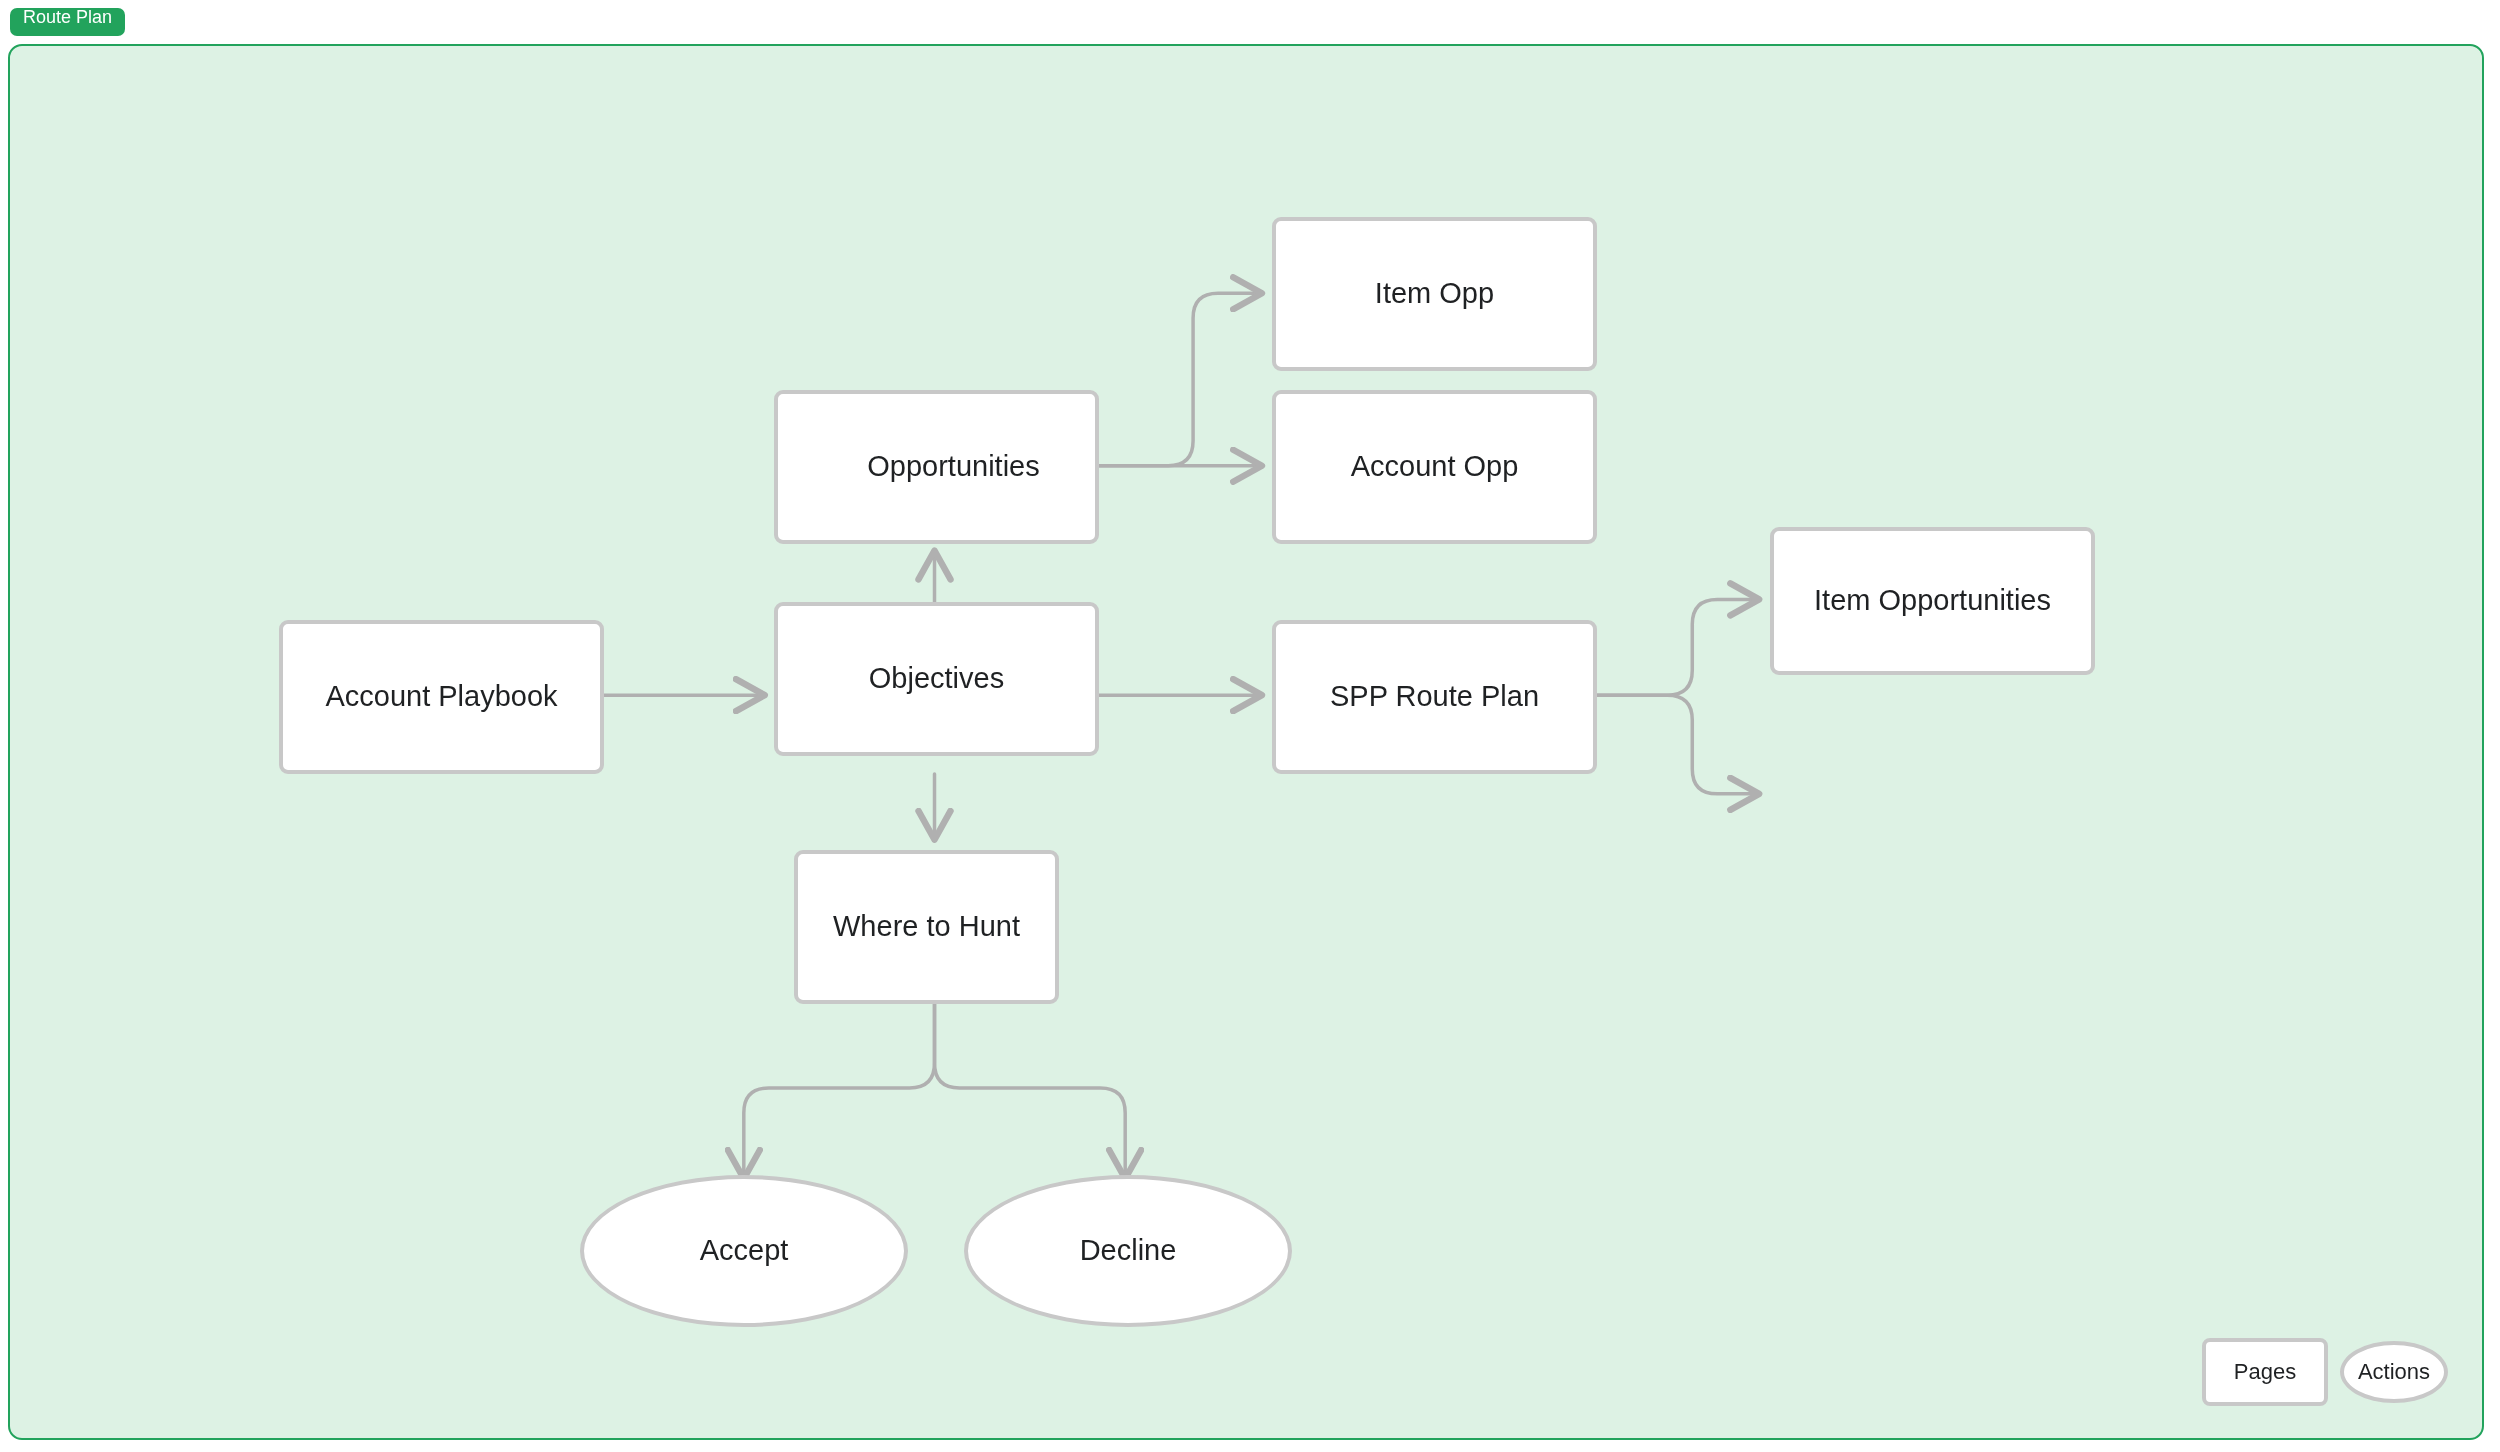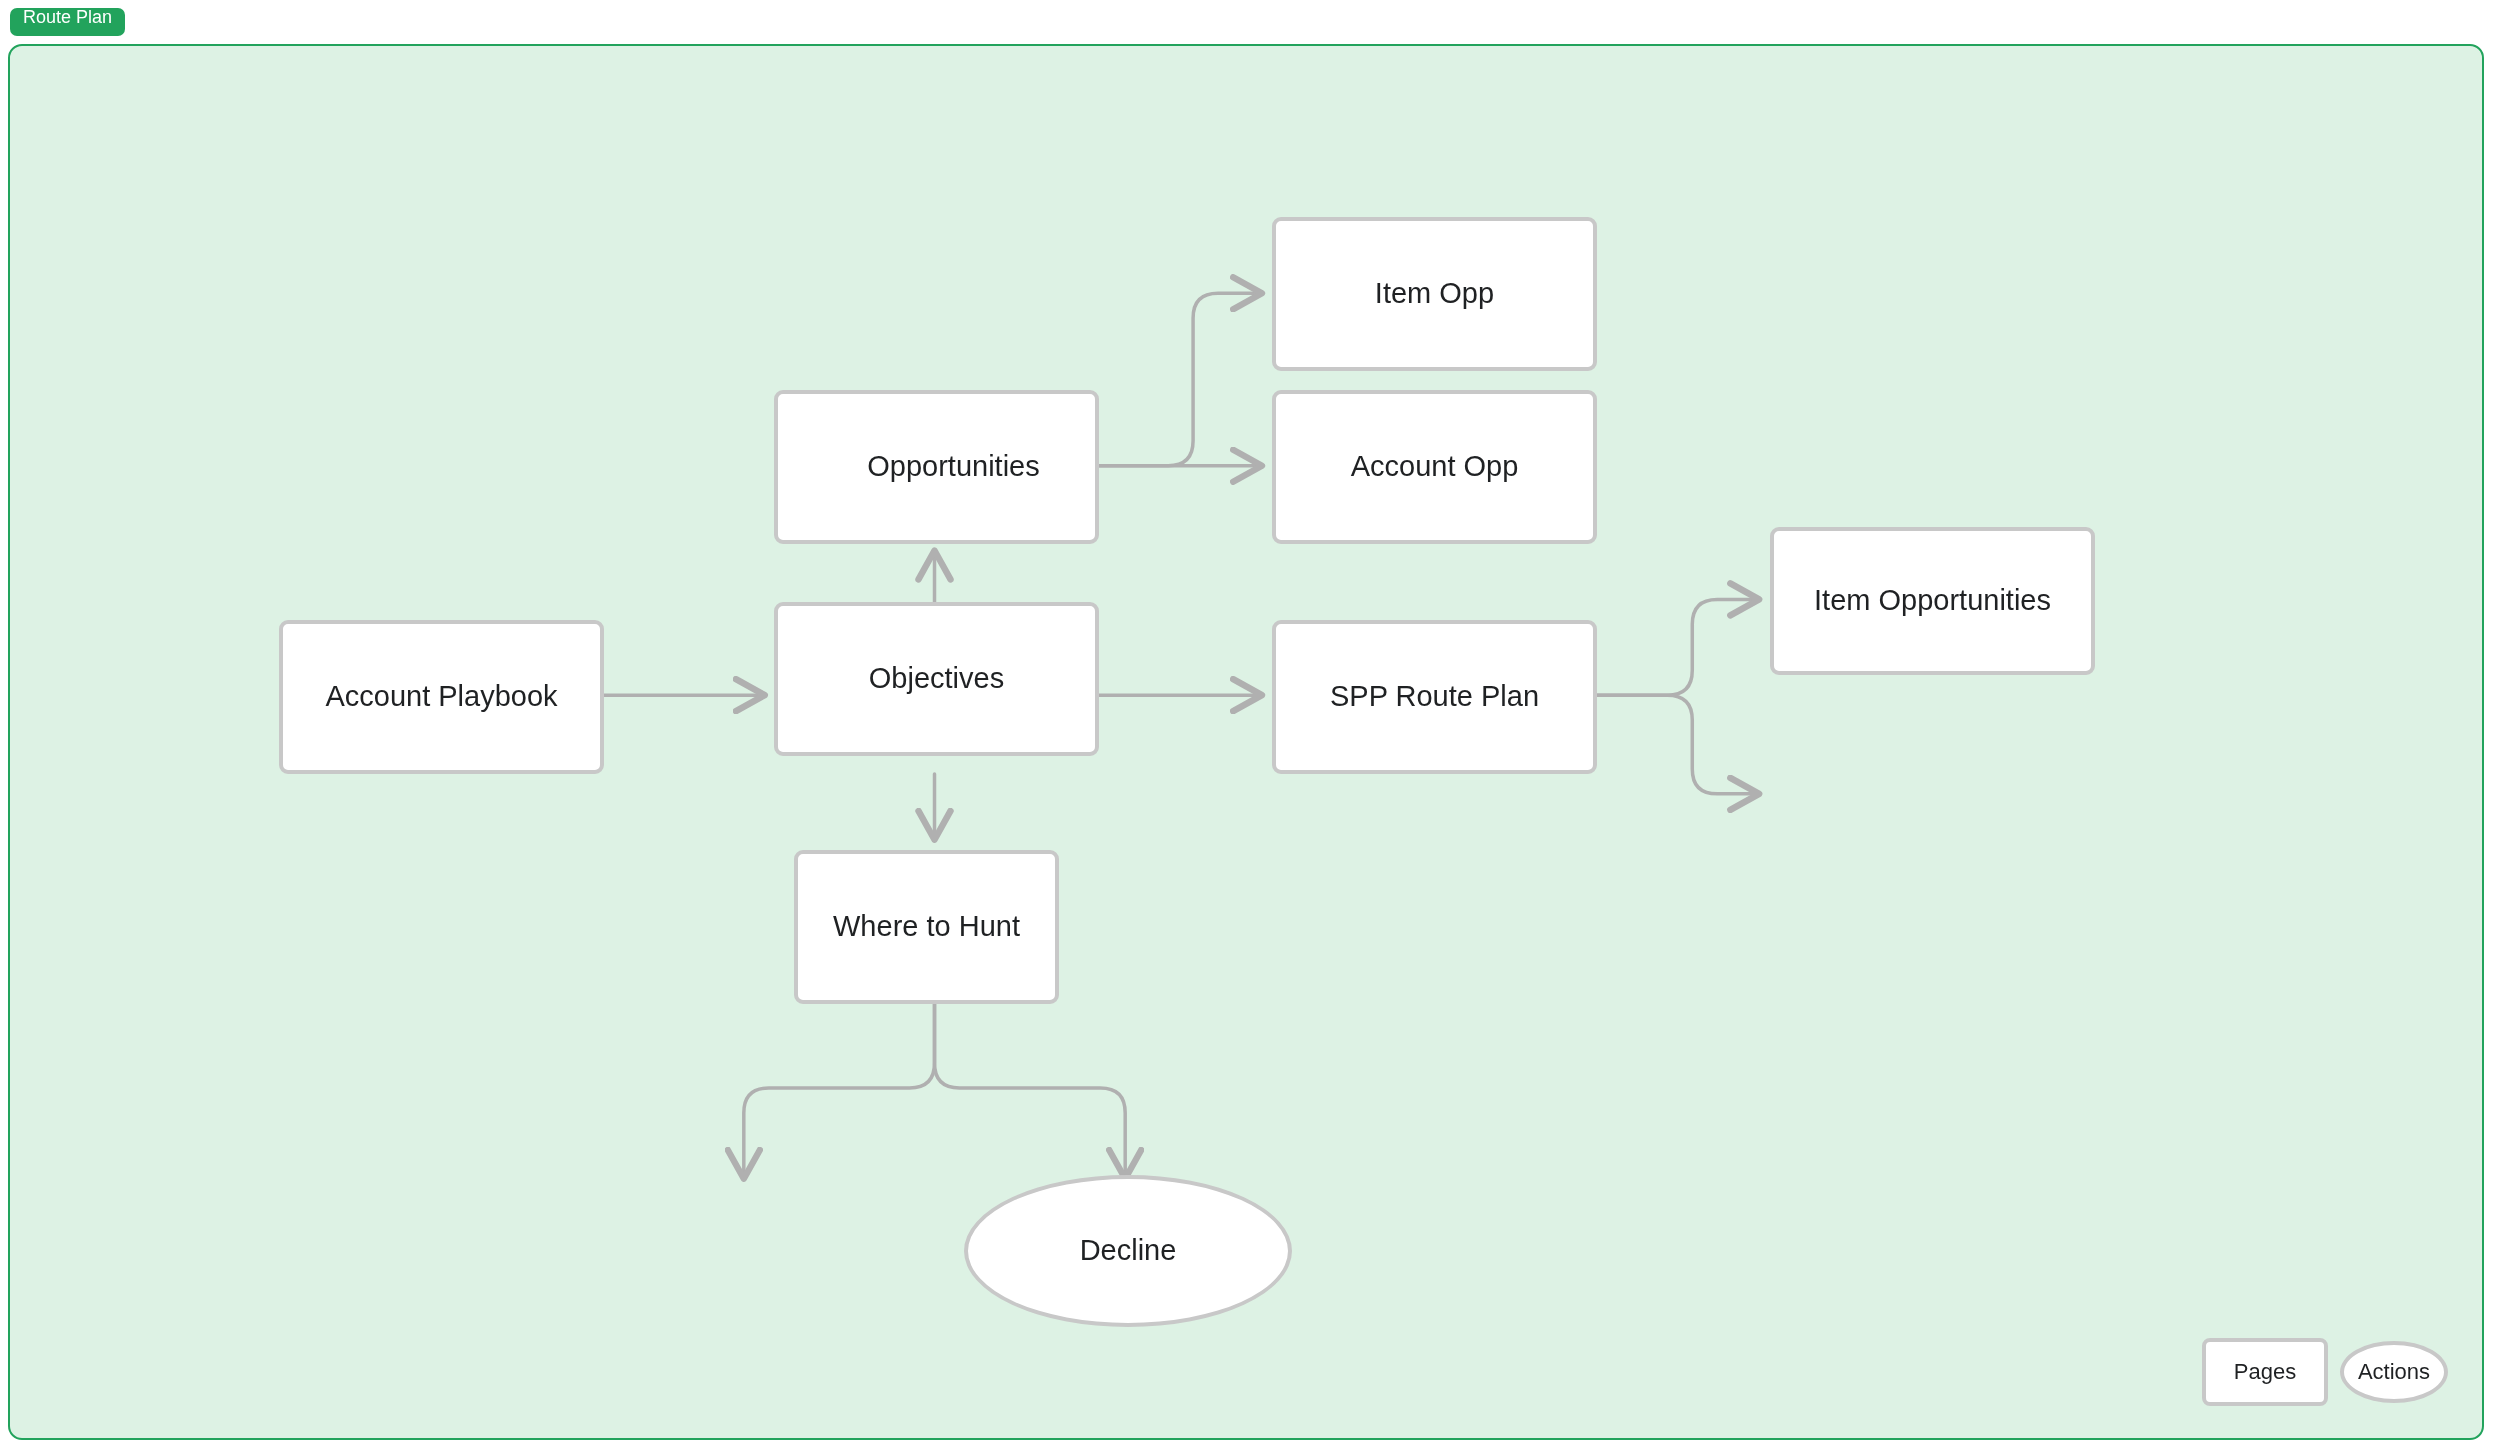--- a/index.html
+++ b/index.html
@@ -174,20 +174,23 @@
 
     <div class="node box" style="left:1760px; top:481px; width:325px; height:148px;">
       <span>Item Opportunities</span>
     </div>
 
 
     <div class="node box" style="left:764px; top:804px; width:265px; height:154px;margin-left:20px;">
       <span>Where to Hunt</span>
     </div>
 
+    <div class="node ellipse" style="left:570px; top:1129px; width:328px; height:152px;">
+      <span>Accept</span>
+    </div>
 
     <div class="node ellipse" style="left:954px; top:1129px; width:328px; height:152px;">
       <span>Decline</span>
     </div>
 
     <div class="controls">
       <button class="ctrl pages" type="button">Pages</button>
       <button class="ctrl actions" type="button">Actions</button>
     </div>
 

